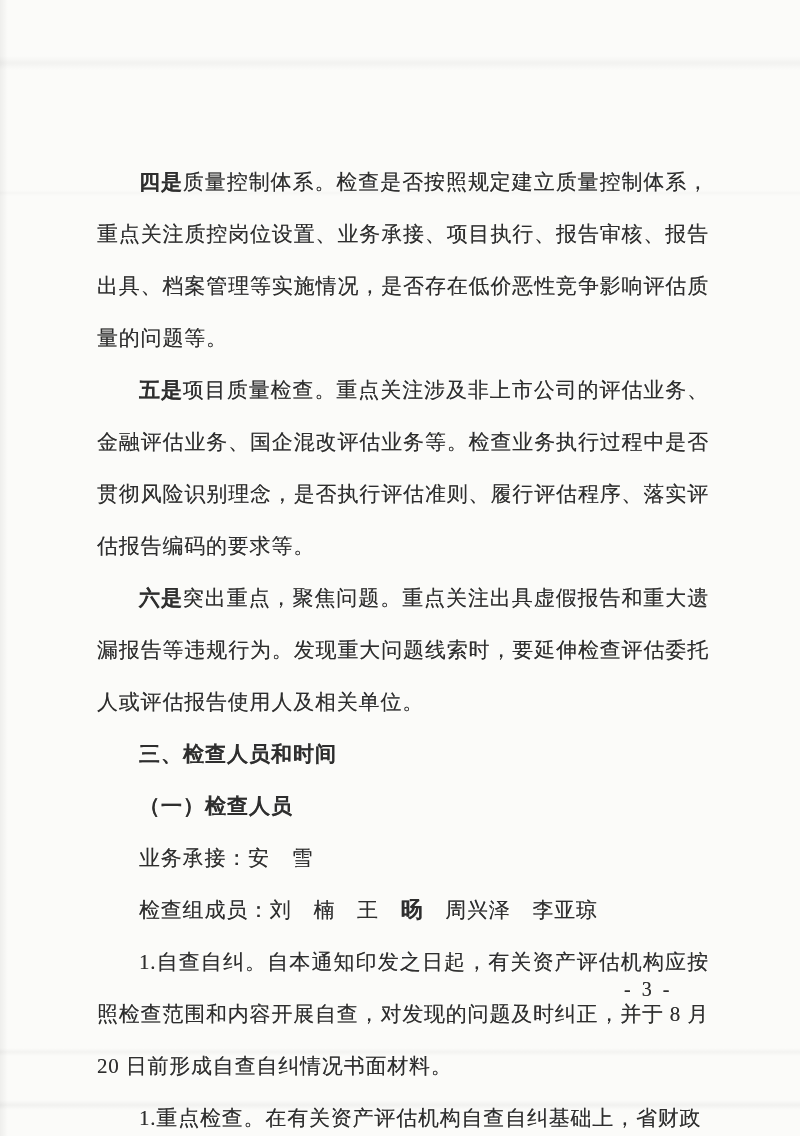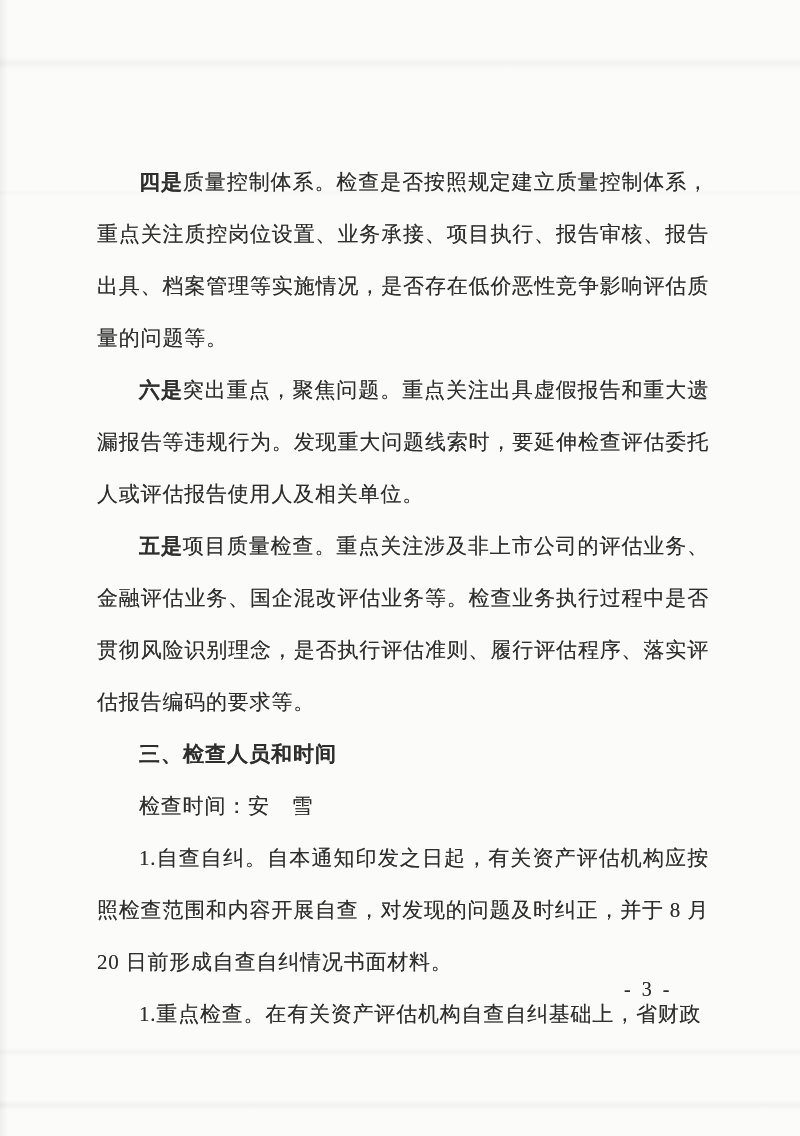--- a/index.html
+++ b/index.html
@@ -88,29 +88,31 @@
   <div class="scan-artifact band-top"></div>
   <div class="scan-artifact smudge-mid"></div>
   <div class="scan-artifact band-bottom-1"></div>
   <div class="scan-artifact band-bottom-2"></div>
   <div class="scan-artifact streak-left"></div>
 
   <div class="content">
 
     <p><span class="lead">四是</span><span>质量控制体系。检查是否按照规定建立质量控制体系，重点关注质控岗位设置、业务承接、项目执行、报告审核、报告出具、档案管理等实施情况，是否存在低价恶性竞争影响评估质量的问题等。</span></p>
 
+    <p><span class="lead">五是</span><span>项目质量检查。重点关注涉及非上市公司的评估业务、金融评估业务、国企混改评估业务等。检查业务执行过程中是否贯彻风险识别理念，是否执行评估准则、履行评估程序、落实评估报告编码的要求等。</span></p>
+
     <p><span class="lead">六是</span><span>突出重点，聚焦问题。重点关注出具虚假报告和重大遗漏报告等违规行为。发现重大问题线索时，要延伸检查评估委托人或评估报告使用人及相关单位。</span></p>
-
-    <p><span class="lead">五是</span><span>项目质量检查。重点关注涉及非上市公司的评估业务、金融评估业务、国企混改评估业务等。检查业务执行过程中是否贯彻风险识别理念，是否执行评估准则、履行评估程序、落实评估报告编码的要求等。</span></p>
 
     <p class="heading">三、检查人员和时间</p>
 
+    <p class="heading">（一）检查人员</p>
 
-    <p><span>检查时间：</span><span>安　雪</span></p>
+    <p><span>业务承接：</span><span>安　雪</span></p>
 
+    <p><span>检查组成员：</span><span>刘　楠　王　</span><span class="member-bold">旸</span><span>　周兴泽　李亚琼</span></p>
 
 
     <p>1.自查自纠。自本通知印发之日起，有关资产评估机构应按照检查范围和内容开展自查，对发现的问题及时纠正，并于 8 月 20 日前形成自查自纠情况书面材料。</p>
 
     <p>1.重点检查。在有关资产评估机构自查自纠基础上，省财政</p>
 
   </div>
 
   <div class="page-number">- 3 -</div>
 

